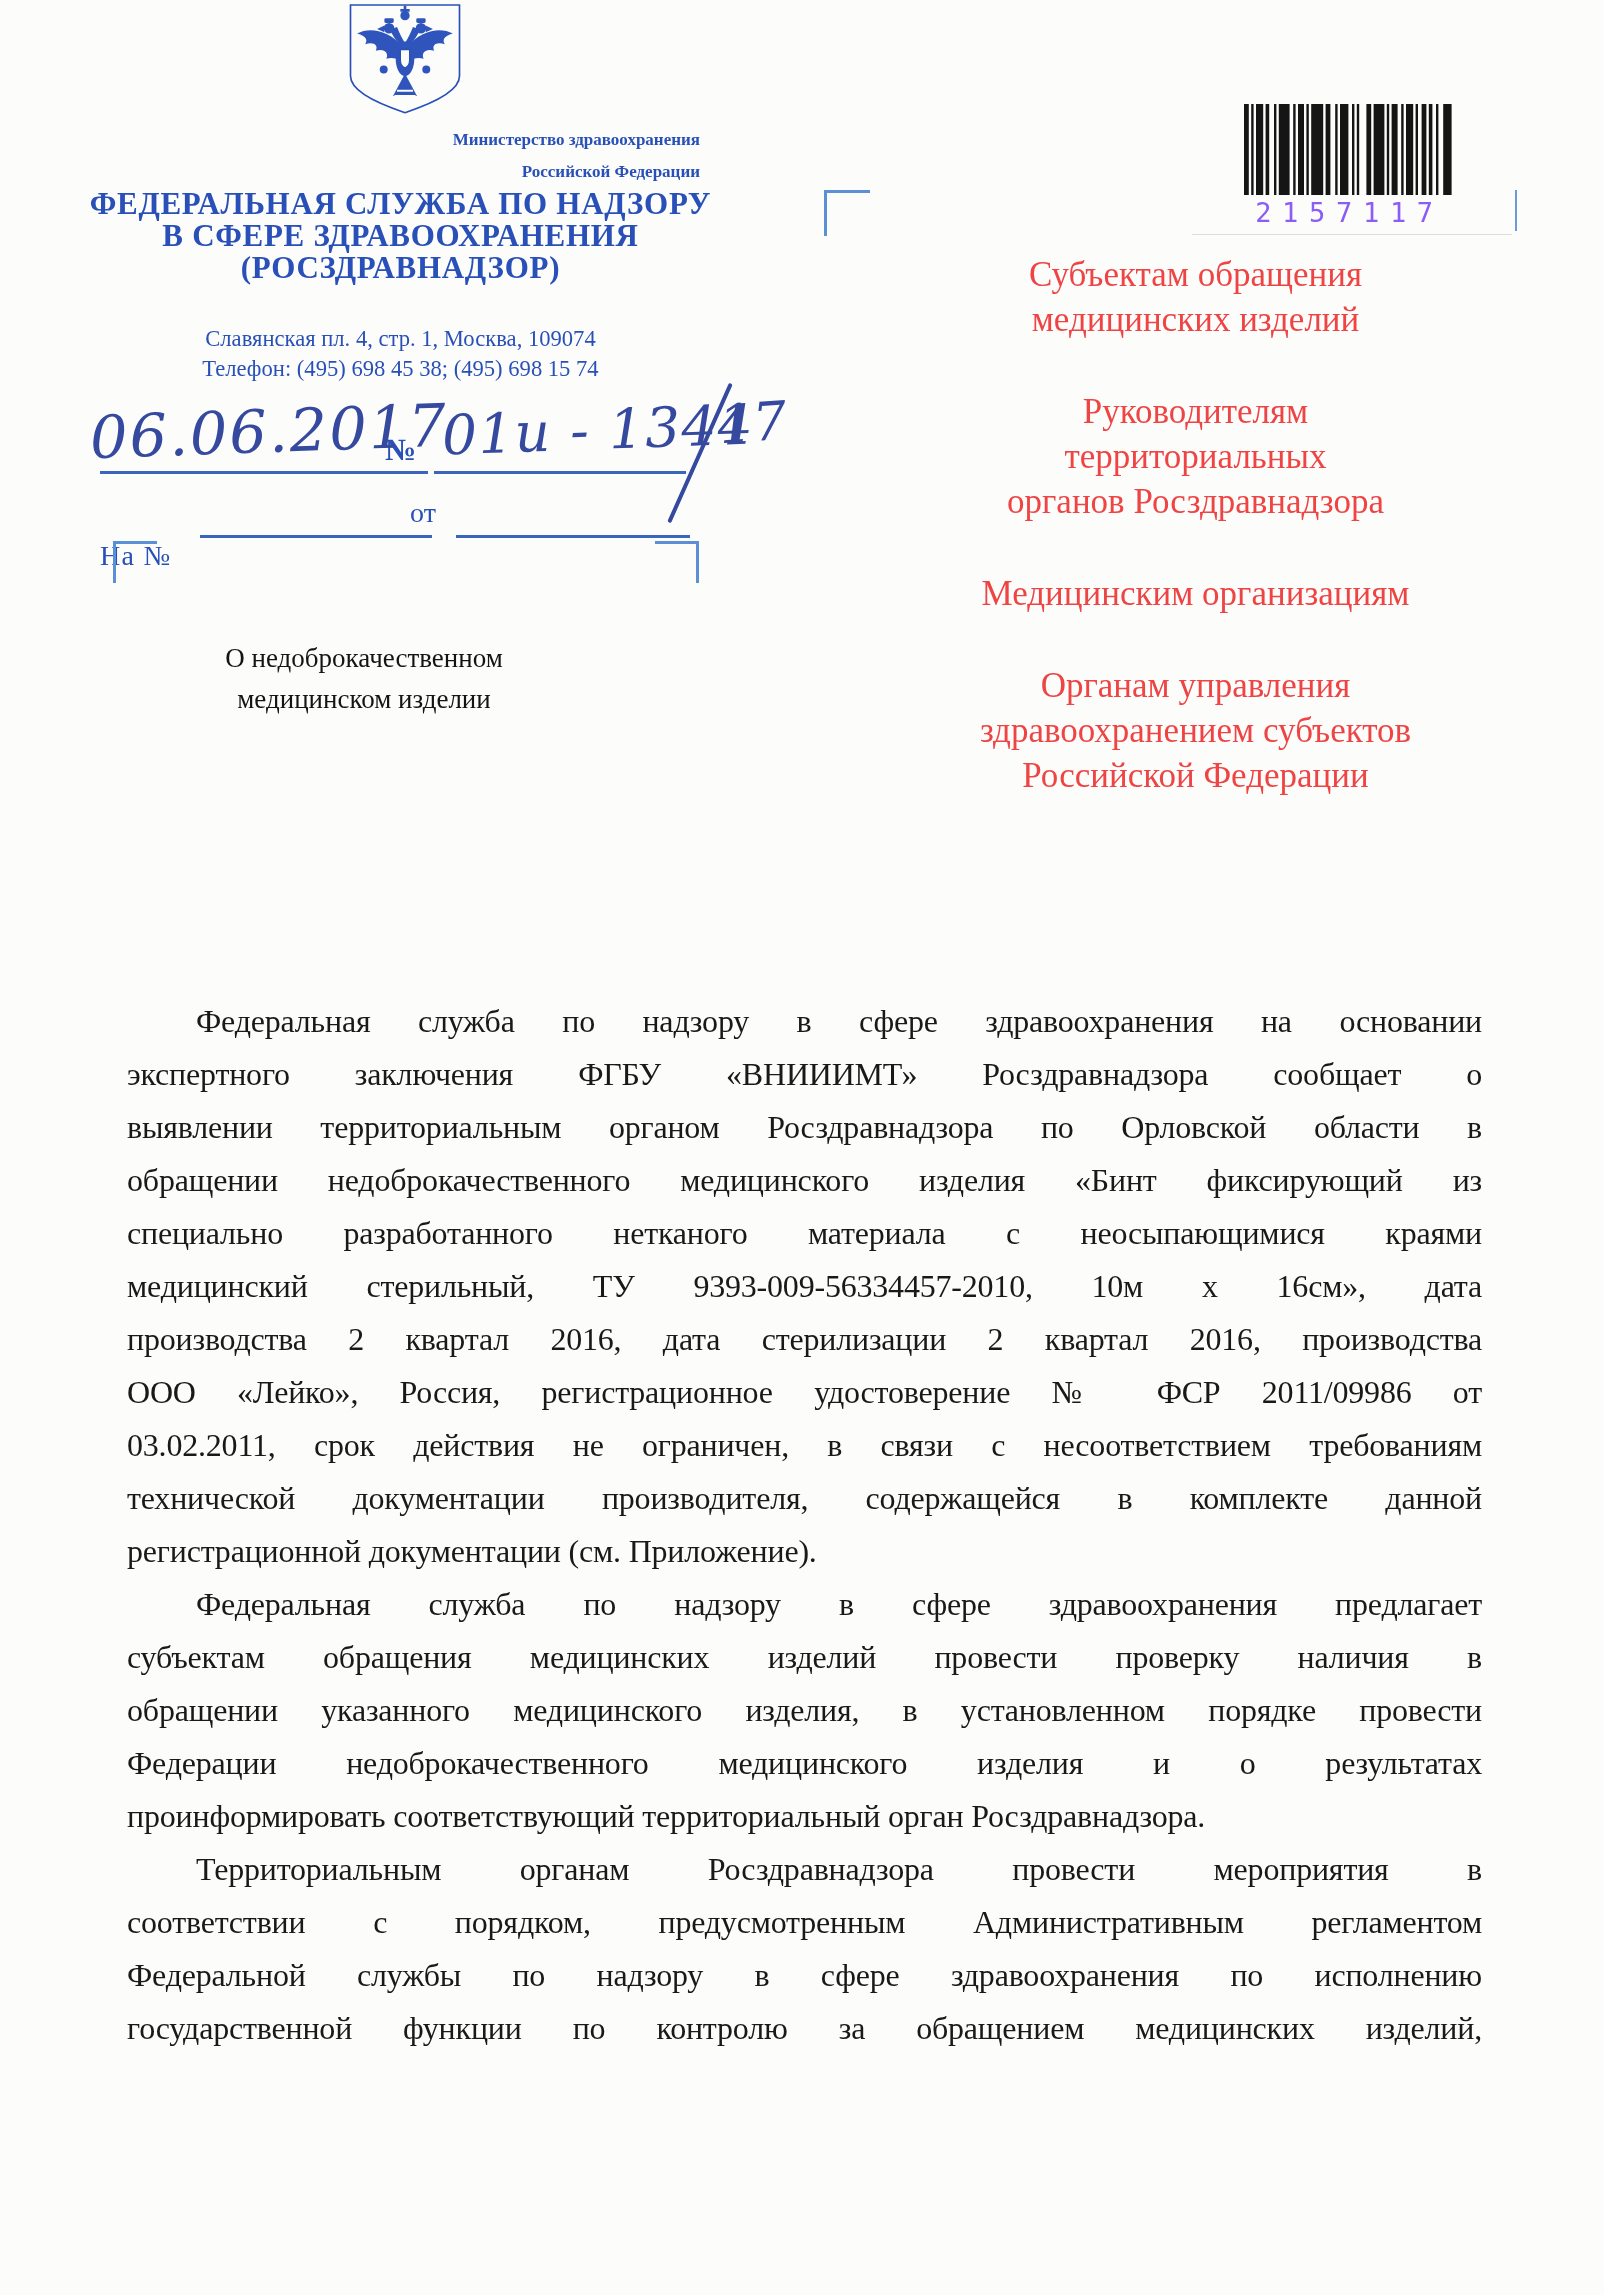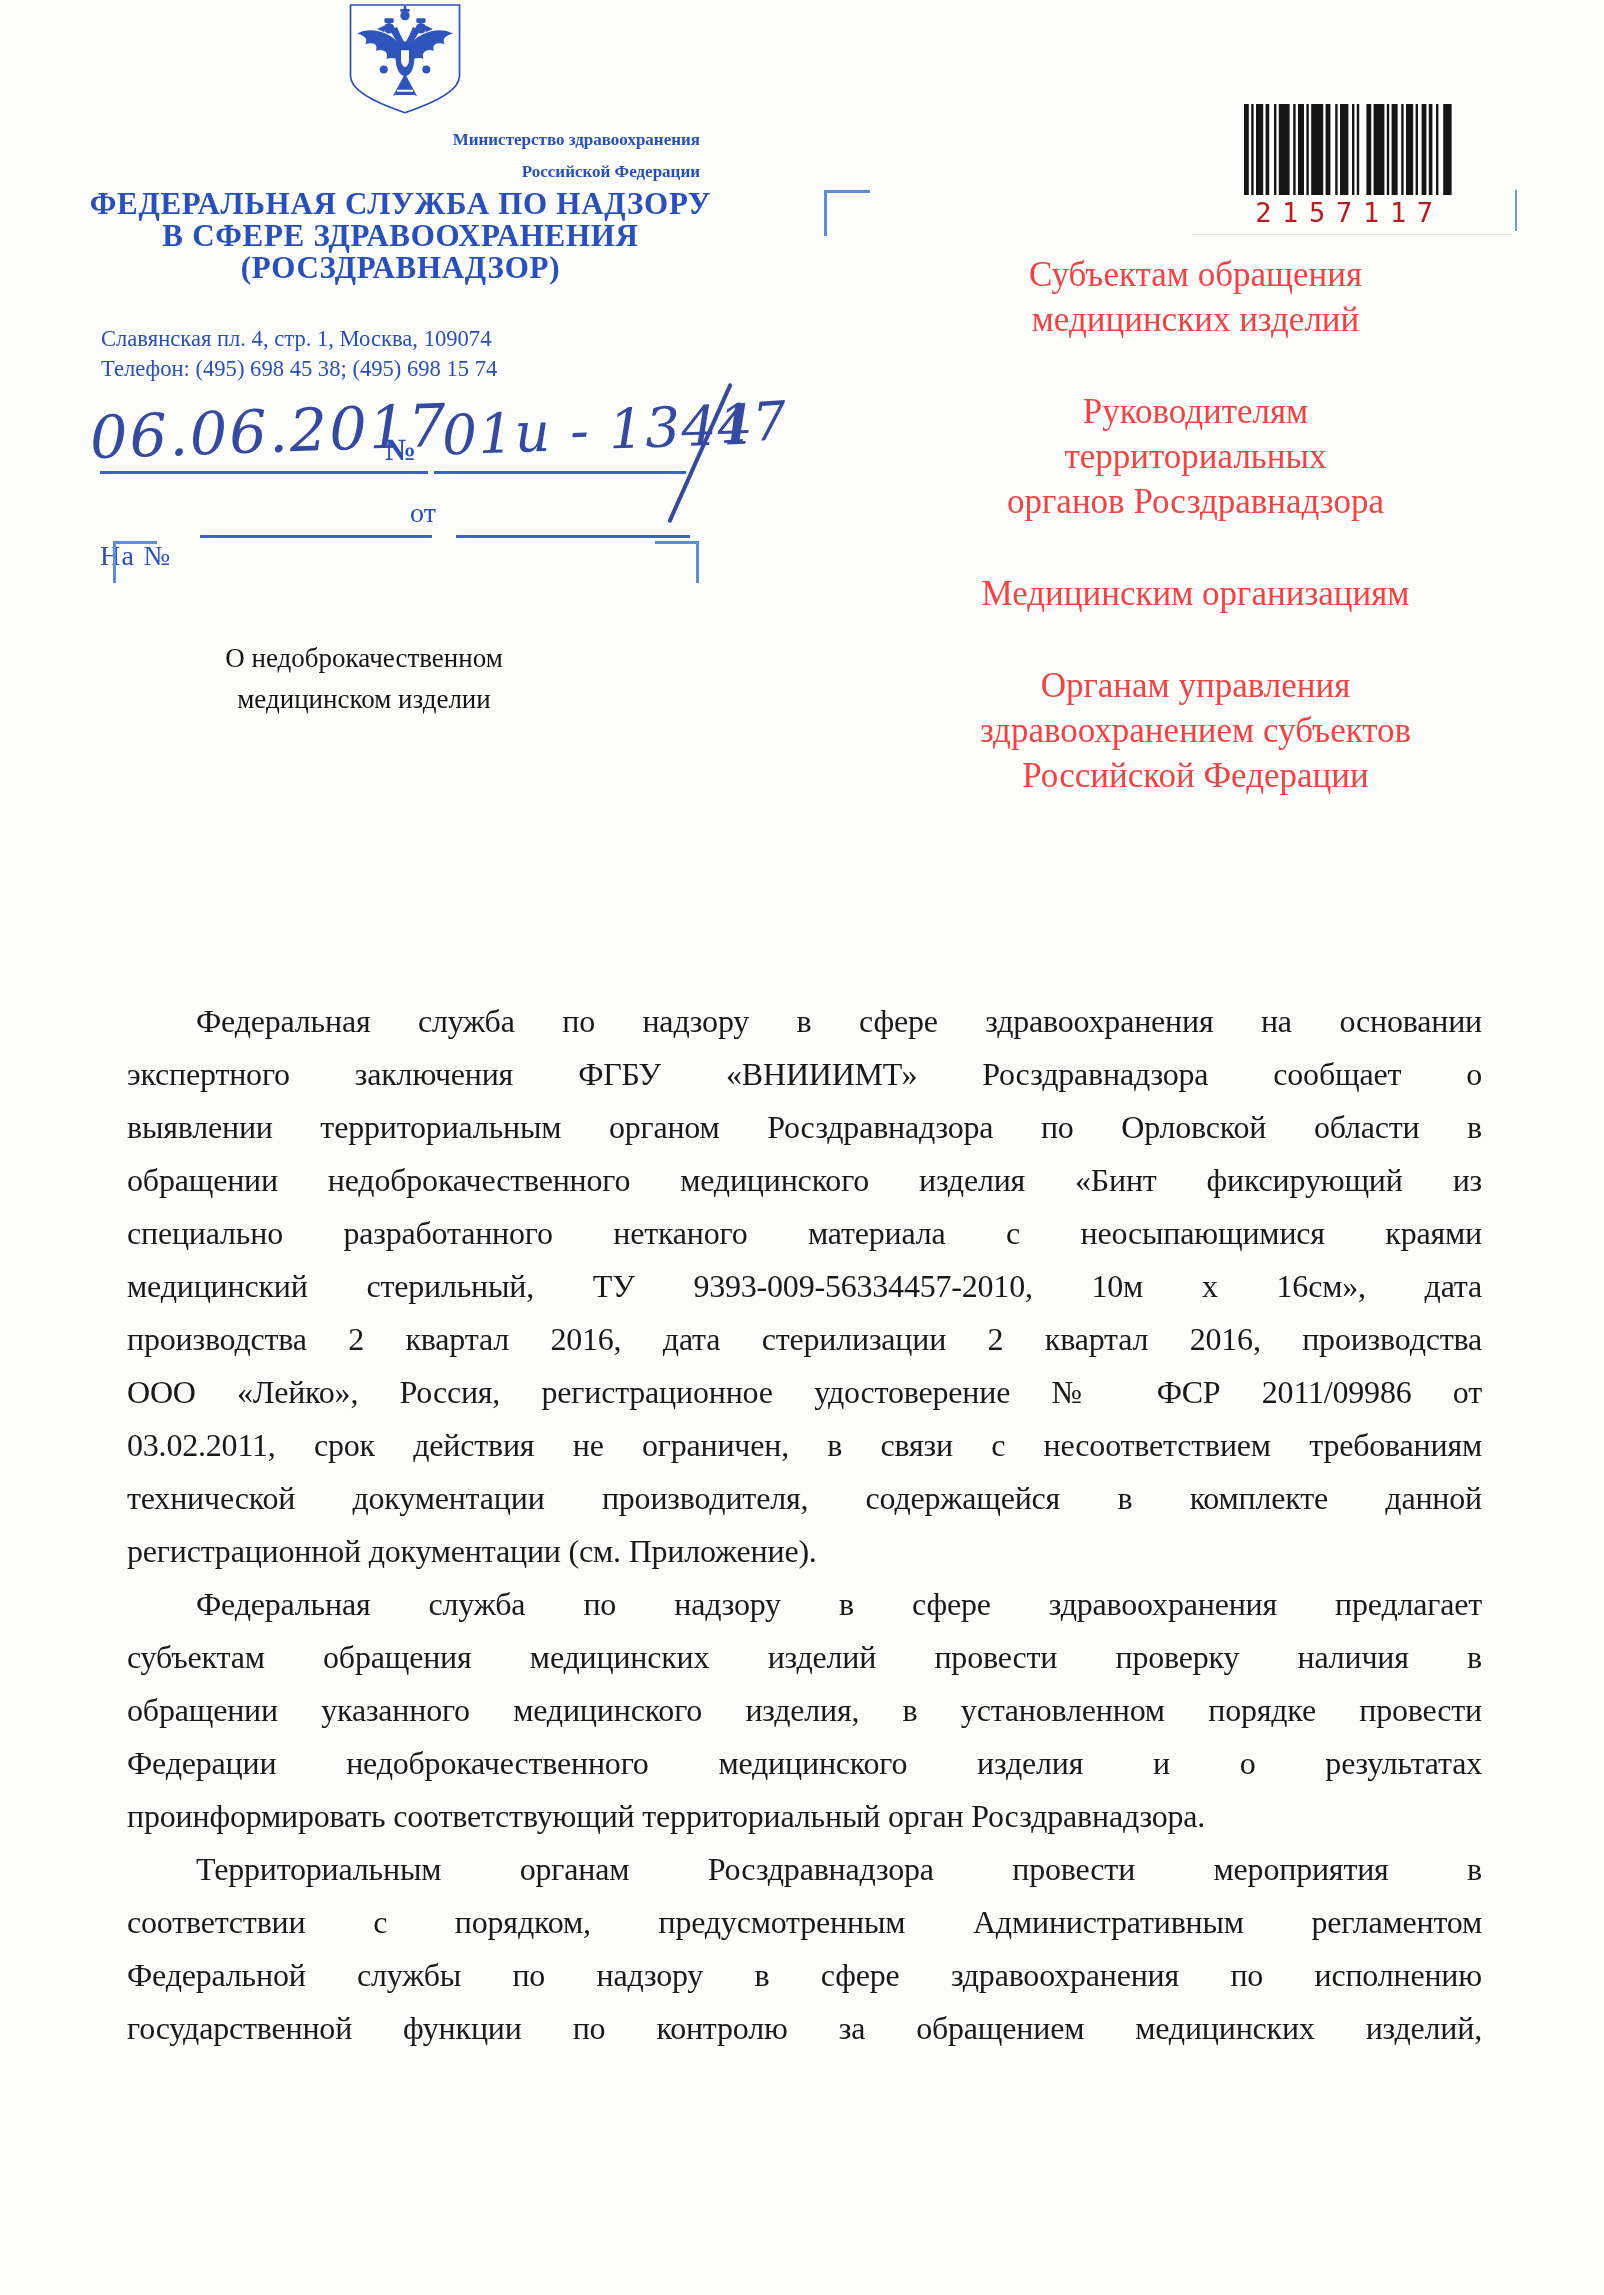--- a/index.html
+++ b/index.html
@@ -17,21 +17,21 @@
     overflow:hidden;
   }
   .abs{position:absolute;}
 
   
   .emblem{left:345px;top:2.7px;width:120px;height:113px;}
   .ministry{left:101px;top:124px;width:599px;text-align:right;
     font-weight:bold;font-size:17px;line-height:32px;color:var(--blue);}
   .service{left:81px;top:188px;width:639px;text-align:center;
     font-weight:bold;font-size:31px;line-height:32px;color:var(--blue);letter-spacing:0.7px;}
-  .contact{left:101px;top:324px;width:599px;text-align:left;
+  .contact{left:101px;top:324px;width:599px;text-align:center;
     font-size:22.6px;line-height:30px;color:var(--blue);}
 
   
   .underline{height:0;border-top:3.3px solid #3a66c0;}
   .u1{left:100px;top:471px;width:328px;}
   .u2{left:434px;top:471px;width:252px;}
   .u3{left:200px;top:535px;width:232px;}
   .u4{left:456px;top:535px;width:234px;}
   .num-sign{left:385px;top:432px;font-size:31px;color:var(--blue);font-weight:bold;}
   .reply-label{left:100px;top:497px;font-size:28px;color:var(--blue);letter-spacing:1.3px;margin-top:43px;}
@@ -46,21 +46,21 @@
   
   .bk{border:0 solid var(--blue-light);}
   .bk1{left:113px;top:541px;width:41px;height:39px;border-left-width:3.3px;border-top-width:3.3px;}
   .bk2{left:655px;top:541px;width:41px;height:39px;border-right-width:3.3px;border-top-width:3.3px;}
   .bk3{left:824px;top:190px;width:43px;height:43px;border-left-width:3.3px;border-top-width:3.3px;}
   .tick{left:1515px;top:190px;width:0;height:41px;border-left:2.7px solid #6b9cd8;}
 
   
   .barcode{left:1244px;top:104px;width:210px;height:91px;}
   .barcode-digits{left:1239px;top:197px;width:221px;text-align:center;
-    font-family:"DejaVu Sans Mono", monospace;font-size:27px;letter-spacing:10.7px;color:#b91c1c;}
+    font-family:"DejaVu Sans Mono", monospace;font-size:27px;letter-spacing:10.7px;color:#8b5cf6;}
   .scan-line{left:1192px;top:234px;width:320px;height:1.3px;background:#dcdcda;}
 
   
   .addressees{left:929px;top:252px;width:533px;text-align:center;
     font-size:35px;line-height:45px;color:#ef4444;}
   .addr-group{margin:0 0 47px 0;}
 
   
   .subject{left:196px;top:638px;width:336px;text-align:center;
     font-size:27px;line-height:41px;color:#141414;}

